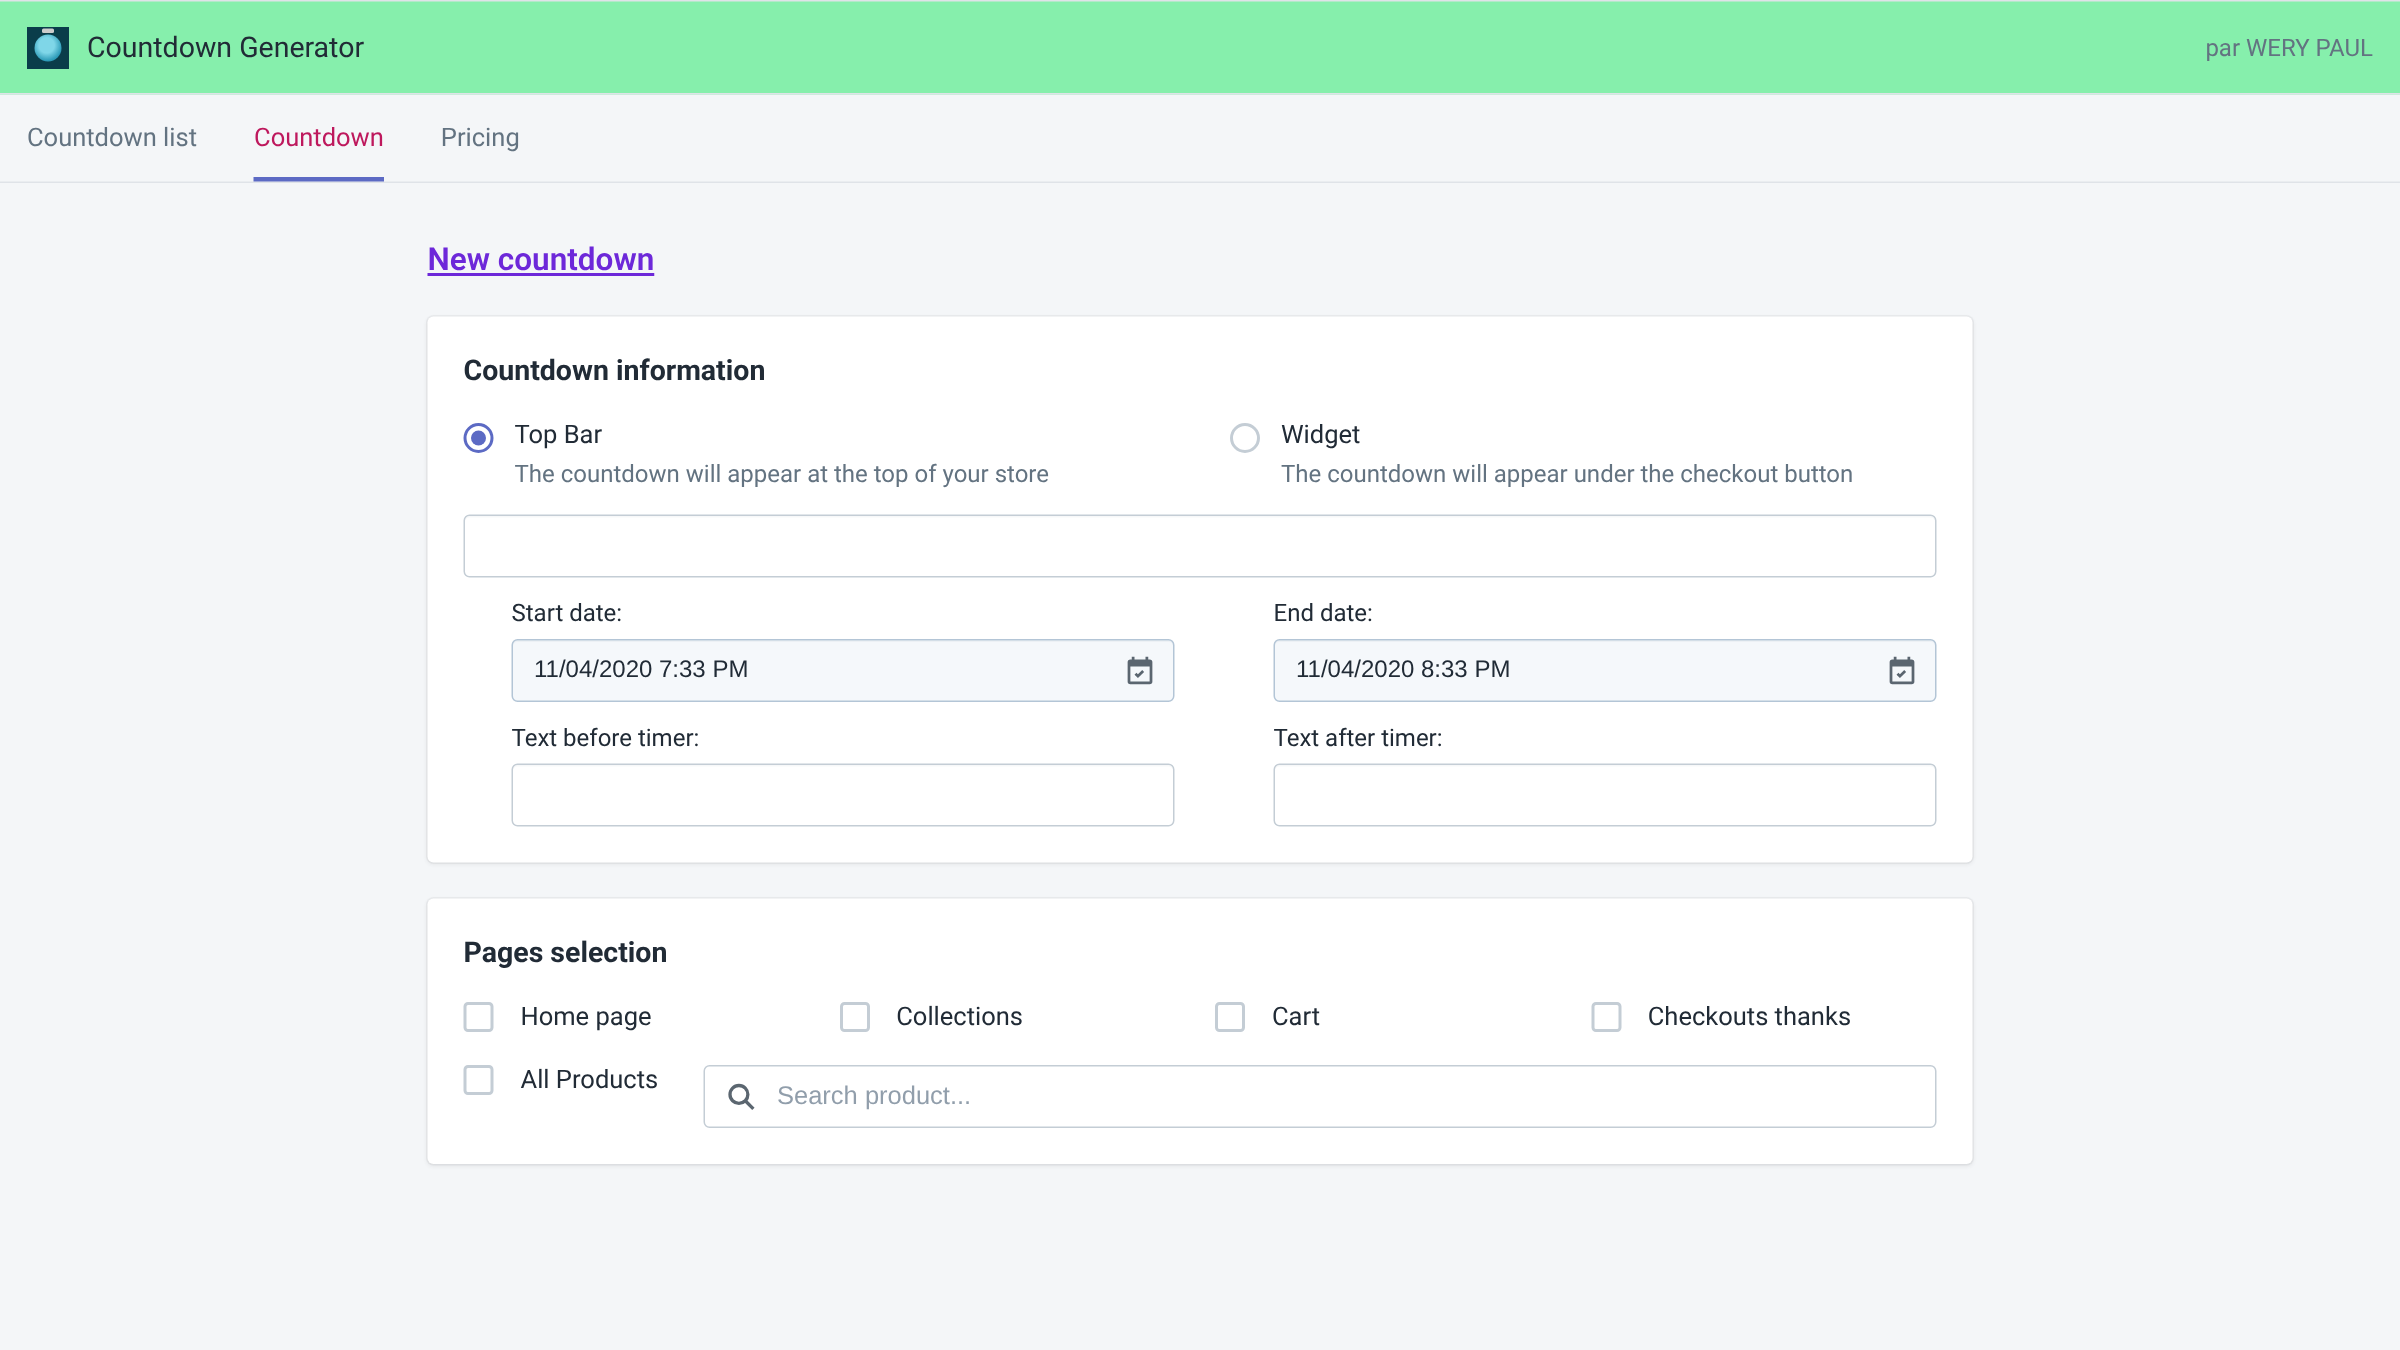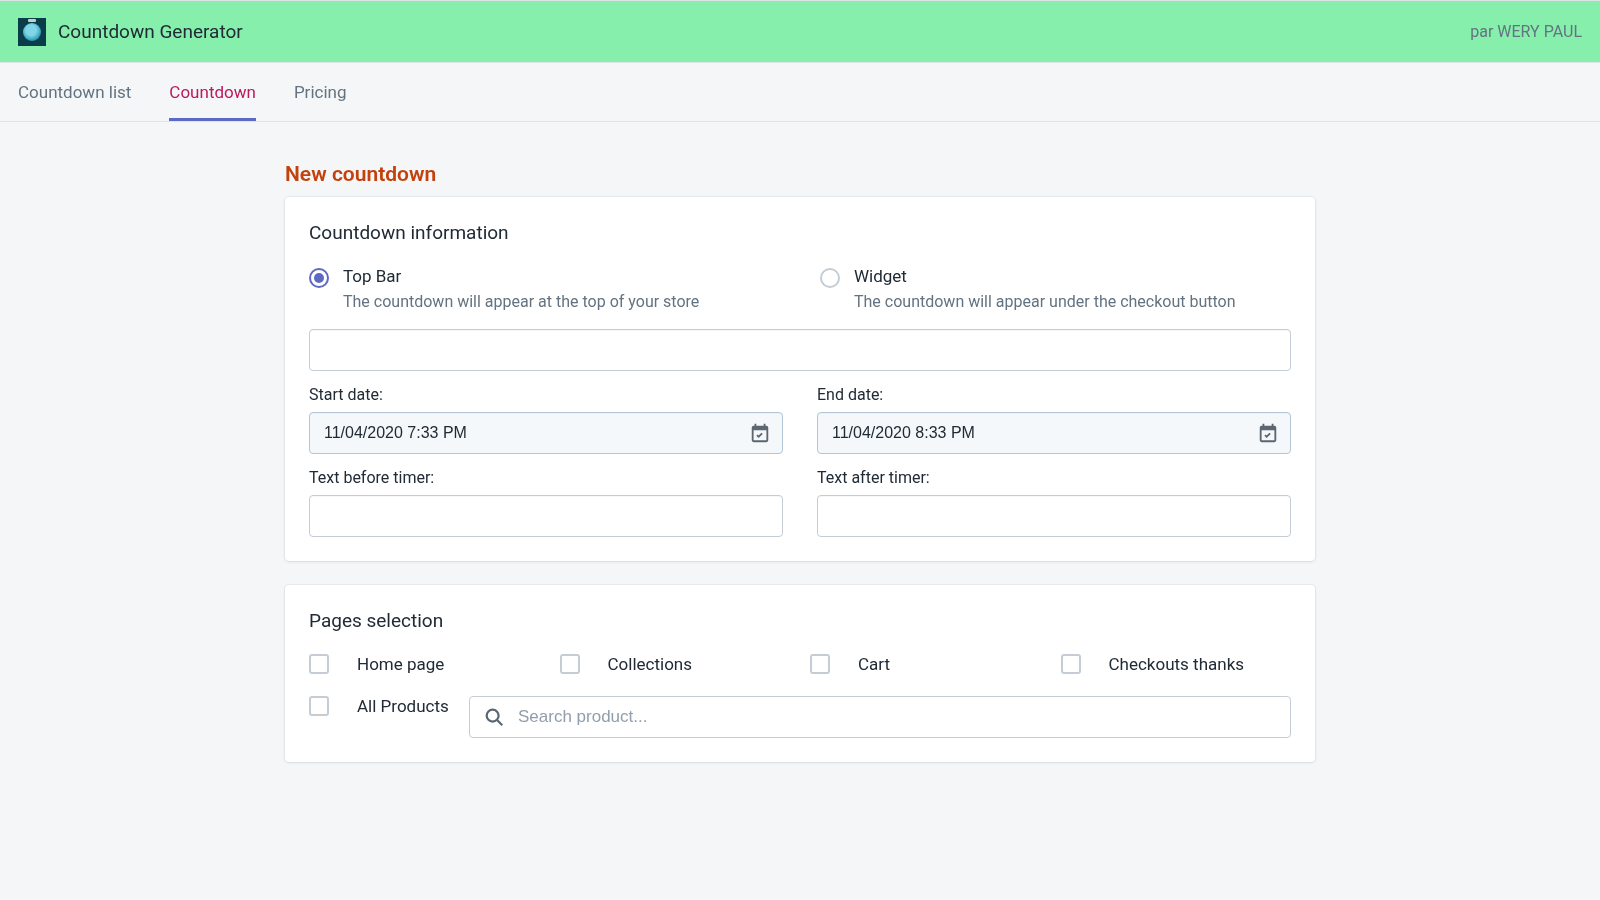--- a/index.html
+++ b/index.html
@@ -83,33 +83,34 @@
     font-weight: 400;
   }
   .page {
     max-width: 1030px;
     margin: 0 auto;
     padding: 40px 0 40px 0;
   }
   .page-title {
     font-size: 21px;
     font-weight: 600;
-    color: #c2410c;
-    margin-bottom: 11px;
+    color: #6d28d9;
+    margin-bottom: 25px;
+    text-decoration: underline;
   }
   .card {
     background: #fff;
     border-radius: 4px;
     box-shadow: 0 0 0 1px rgba(63,63,68,0.05), 0 1px 3px rgba(63,63,68,0.1);
     padding: 24px;
     margin-bottom: 24px;
   }
   .card-title {
     font-size: 19px;
-    font-weight: 400;
+    font-weight: 700;
     color: #212b36;
     margin-bottom: 22px;
   }
   .radio-row {
     display: flex;
     gap: 40px;
     margin-bottom: 18px;
   }
   .radio-option {
     flex: 1;
@@ -168,21 +169,21 @@
   .date-input {
     background: #f5f8fb;
     border-color: #b3c5d6;
     padding-right: 44px;
   }
   .two-col {
     display: flex;
     gap: 34px;
     margin-top: 14px;
   }
-  .col { flex: 1; }
+  .col { flex: 1; margin-left: 32px; }
   .date-wrapper { position: relative; }
   .cal-icon {
     position: absolute;
     right: 12px;
     top: 50%;
     transform: translateY(-50%);
     width: 22px;
     height: 22px;
     color: #5b6670;
     pointer-events: none;
@@ -190,21 +191,21 @@
   .mt-14 { margin-top: 14px; }
   .check-grid {
     display: grid;
     grid-template-columns: repeat(4, 1fr);
     gap: 18px 20px;
     margin-bottom: 22px;
   }
   .check-item {
     display: flex;
     align-items: center;
-    gap: 28px;
+    gap: 18px;
   }
   .checkbox {
     width: 20px;
     height: 20px;
     border: 2px solid #c4cdd5;
     border-radius: 3px;
     background: #fff;
     cursor: pointer;
     flex-shrink: 0;
   }

